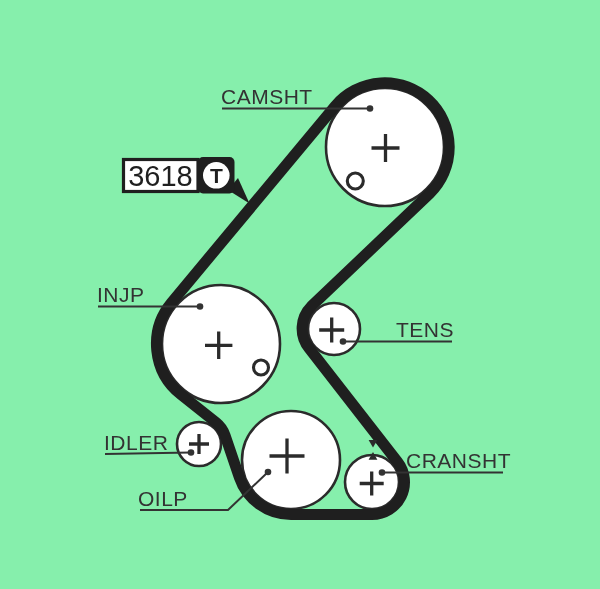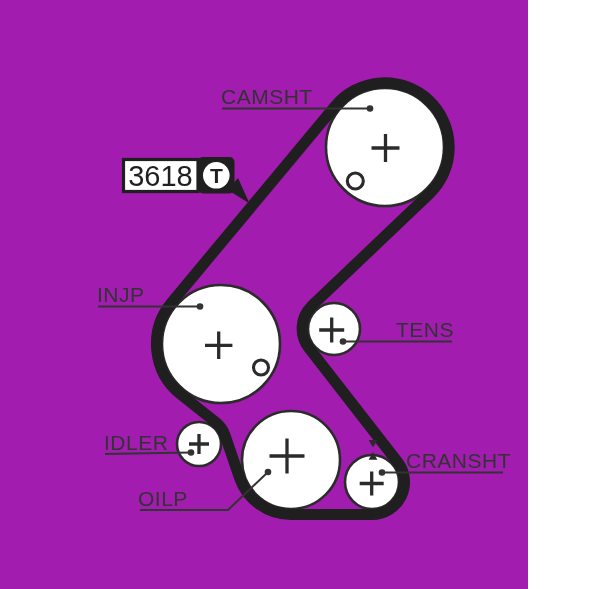--- a/index.html
+++ b/index.html
@@ -2,23 +2,23 @@
 <html><head>
 <meta charset="utf-8">
 <style>
   html, body {
     margin: 0;
     padding: 0;
     background: #ffffff;
   }
   .stage {
     position: relative;
-    width: 528px;
+    width: 600px;
     height: 589px;
-    background: #a21caf;
+    background: #86efac;
     font-family: "Liberation Sans", sans-serif;
     overflow: hidden;
   }
   svg { display: block; }
   .label-text {
     font-family: "Liberation Sans", sans-serif;
     font-size: 21px;
     fill: #333333;
     letter-spacing: 0.5px;
   }

